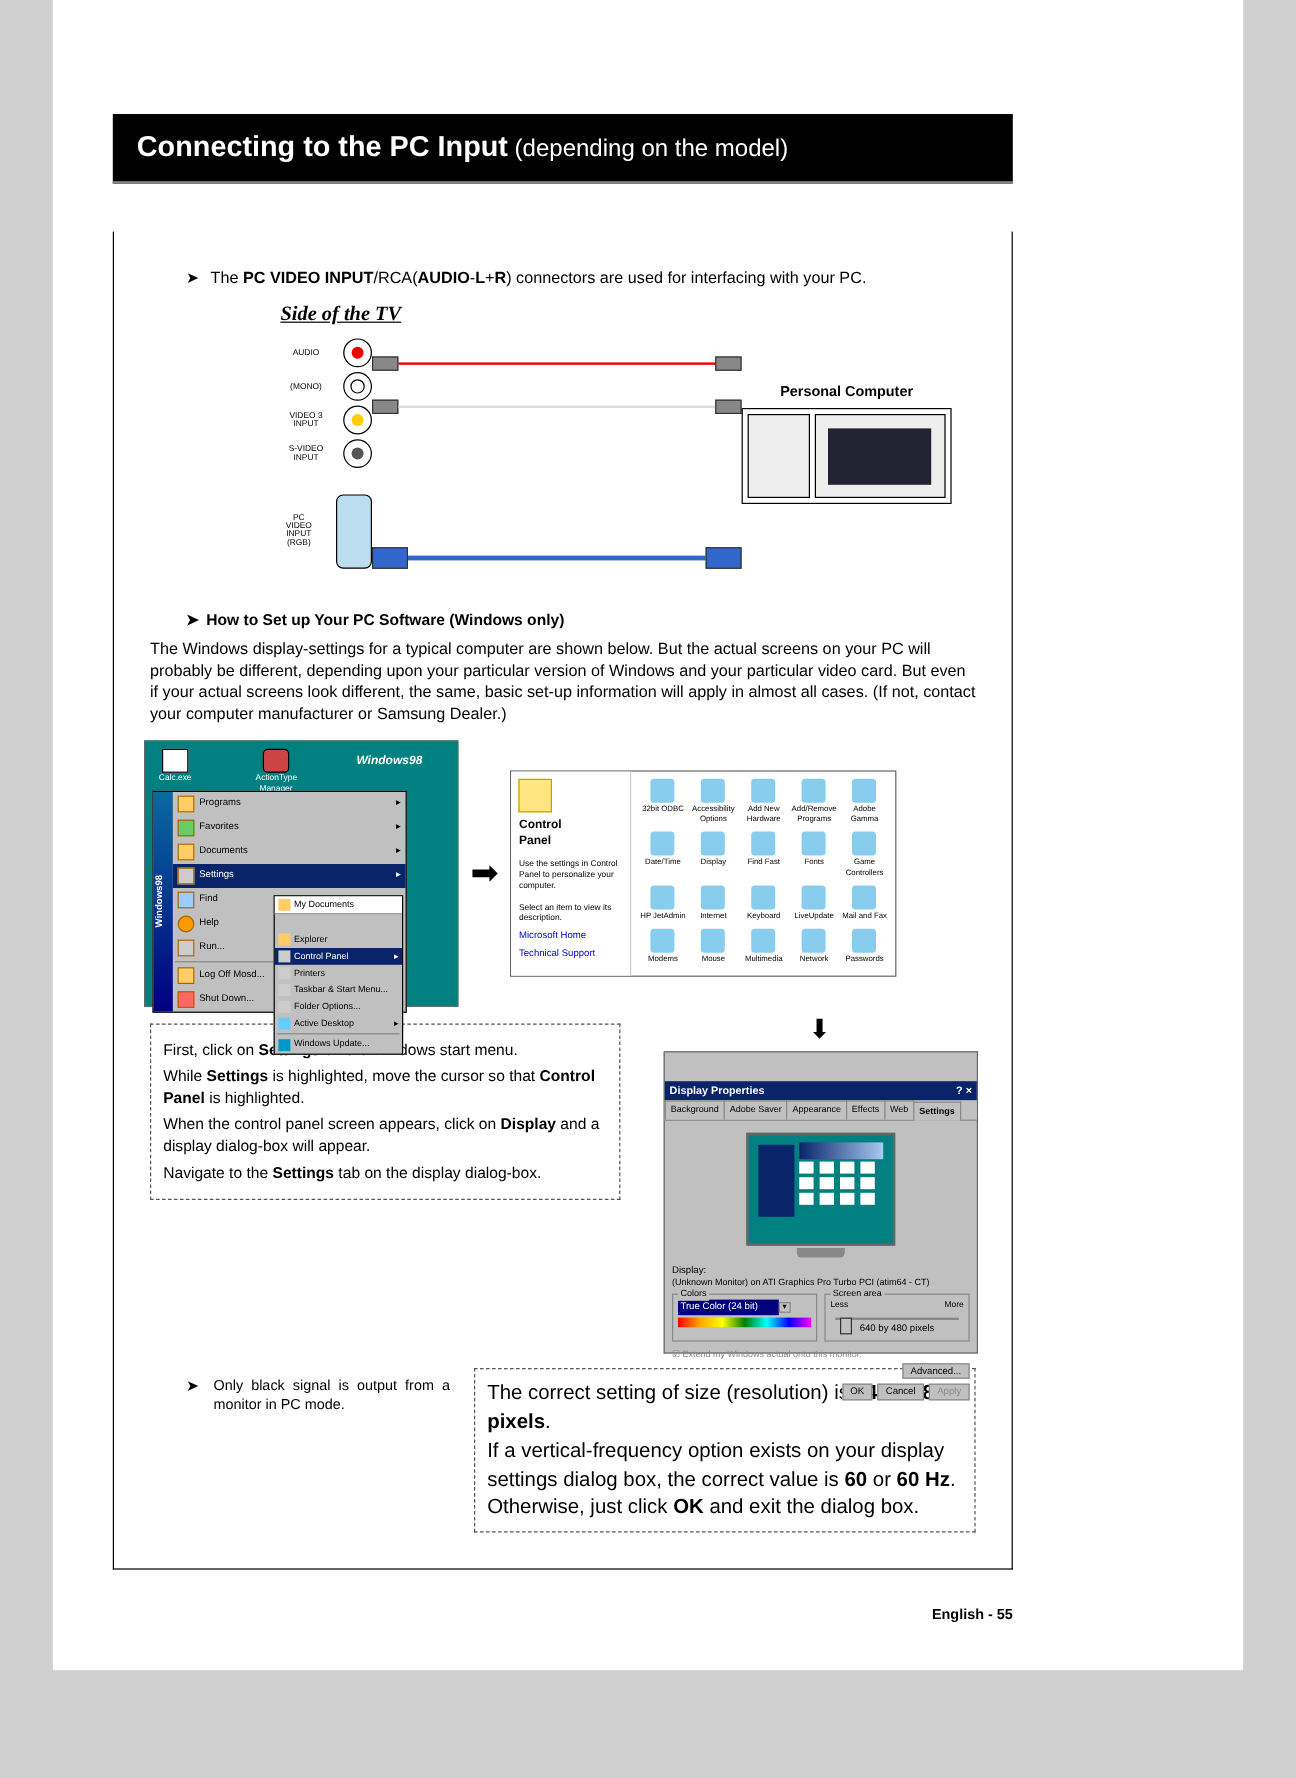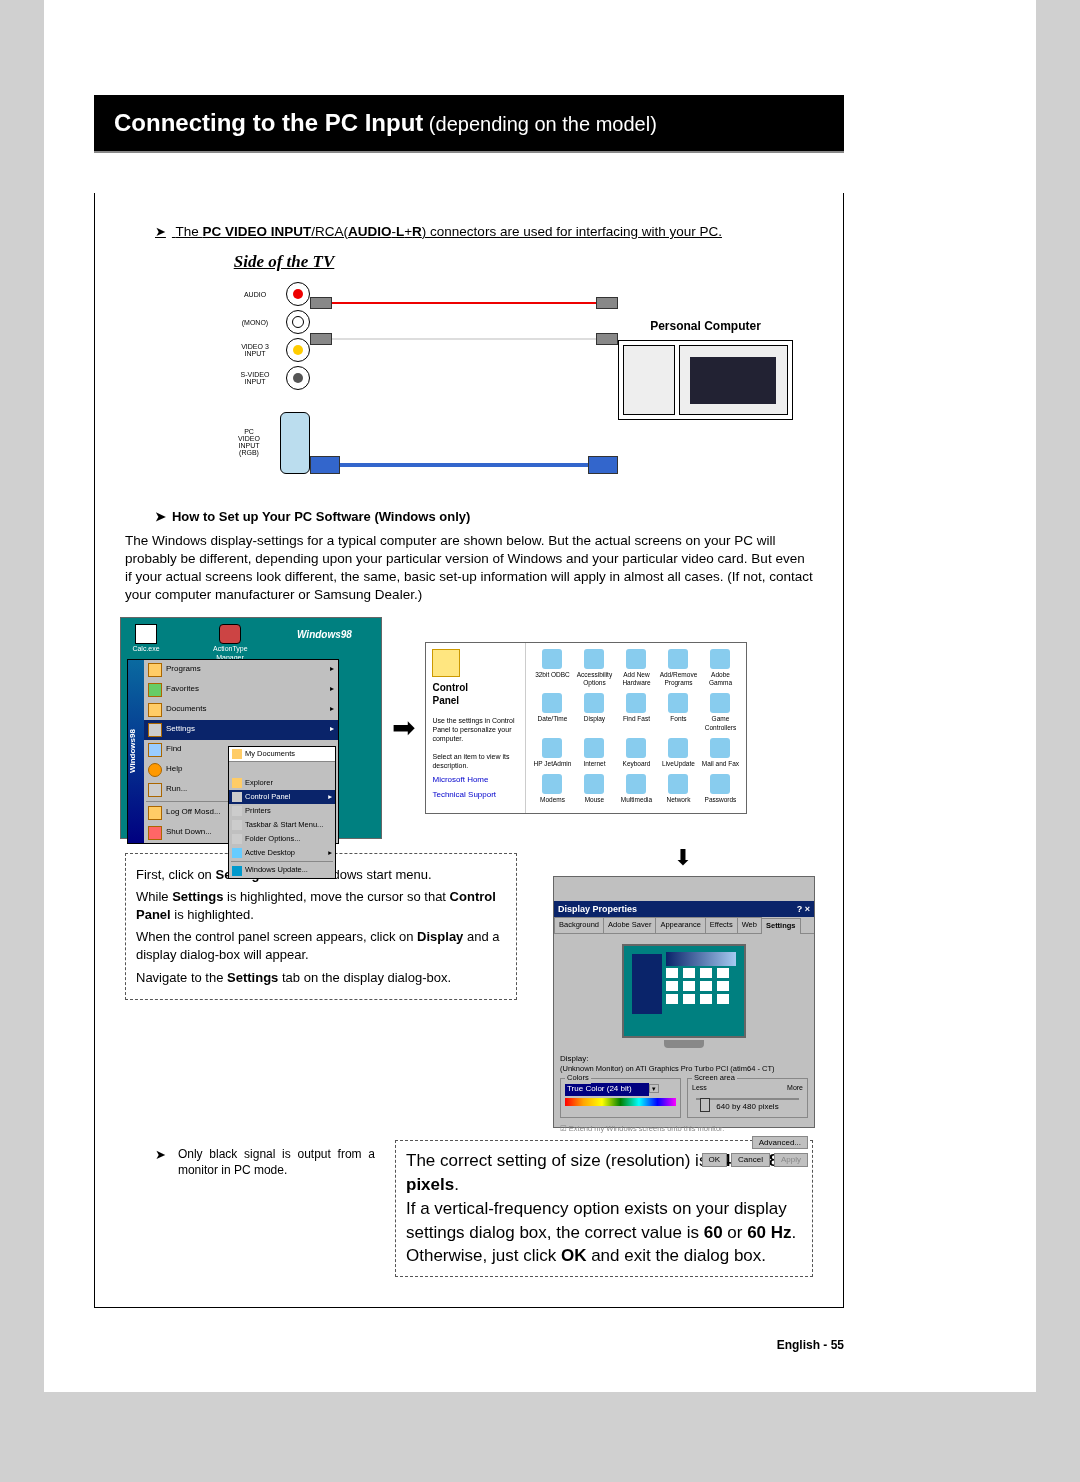--- a/index.html
+++ b/index.html
@@ -38,21 +38,21 @@
     padding: 30px 30px 30px 30px;
     position: relative;
     font-size: 13.5px;
     line-height: 1.35;
   }
   .arrow-bullet::before {
     content: "➤";
     margin-right: 6px;
     font-size: 13px;
   }
-  .intro-line { margin-left: 30px; text-decoration: underline; }
+  .intro-line { margin-left: 30px; }
   .intro-line .arrow-bullet { font-size: 13.5px; }
   .side-label {
     font-family: "Times New Roman", serif;
     font-style: italic;
     font-weight: bold;
     font-size: 17px;
     text-decoration: underline;
     text-align: center;
     margin-top: 10px;
   }
@@ -494,21 +494,21 @@
                     <div class="dp-slider-labels">
                         <span>Less</span>
                         <span>More</span>
                       </div>
                     <div class="dp-slider">
                         <div style="width:8px;height:12px;background:#c0c0c0;border:1px solid #333;margin-top:-5px;margin-left:4px;"></div>
                       </div>
                     <div class="dp-res">640 by 480 pixels</div>
                   </div>
                 </div>
-                <div class="dp-check">☑ Extend my Windows screens onto this monitor.</div>
+                <div class="dp-check">☑ Extend my Windows actual onto this monitor.</div>
                 <div class="adv-row"><span class="adv-btn">Advanced...</span></div>
                 <div class="dp-btns">
                   <span>OK</span>
                   <span>Cancel</span>
                   <span style="color:#888;">Apply</span>
                 </div>
               </div>
             </div>
           </div>
         </div>

